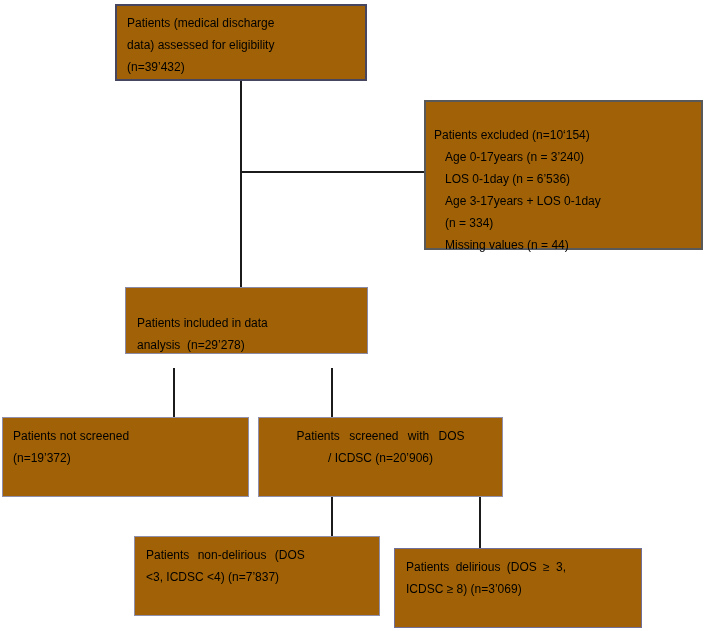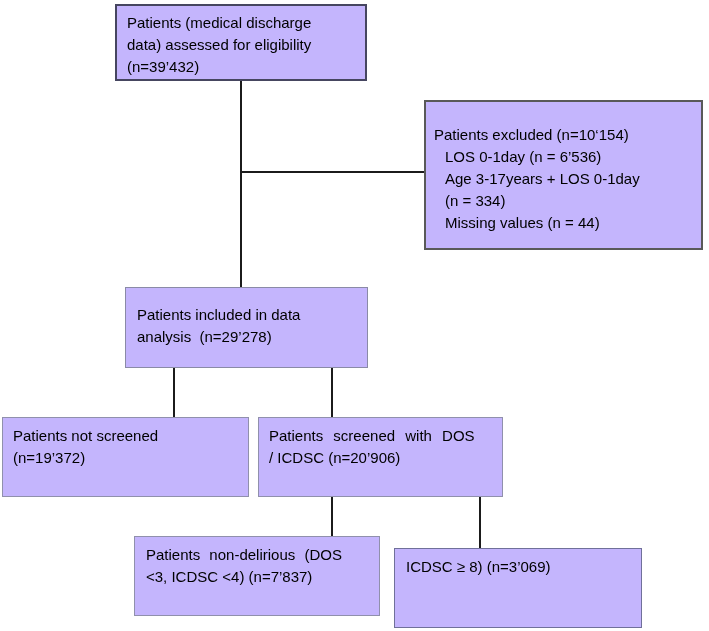--- a/index.html
+++ b/index.html
@@ -12,43 +12,43 @@
     width: 709px;
     height: 631px;
     background: #ffffff;
     font-family: "Liberation Sans", sans-serif;
     color: #000000;
     overflow: hidden;
   }
   .box {
     position: absolute;
     box-sizing: border-box;
-    background: #c4b5fd;
-    font-size: 15px;
+    background: #a16207;
+    font-size: 12px;
     line-height: 22px;
   }
   .line {
     white-space: pre-wrap;
   }
   .indent {
     padding-left: 11px;
   }
   .ws6 { word-spacing: 6px; }
   .ws5 { word-spacing: 5px; }
   .ws3 { word-spacing: 3px; }
   .conn {
     position: absolute;
     background: #1b1b1b;
   }
   
   #box-eligibility   { left: 115px; top: 4px;   width: 252px; height: 77px;  border: 2px solid #464660;   padding: 6px 10px; }
   #box-excluded      { left: 424px; top: 100px; width: 279px; height: 150px; border: 2px solid #595959;   padding: 22px 8px; }
-  #box-included      { left: 125px; top: 287px; width: 243px; height: 81px;  border: 1.5px solid #8a8aa6; padding: 16px 11px; }
+  #box-included      { left: 125px; top: 287px; width: 243px; height: 67px;  border: 1.5px solid #8a8aa6; padding: 24px 11px; }
   #box-not-screened  { left: 2px;   top: 417px; width: 247px; height: 80px;  border: 1.5px solid #9090ac; padding: 7px 10px; }
-  #box-screened      { left: 258px; top: 417px; width: 245px; height: 80px;  border: 1.5px solid #9090ac; padding: 7px 10px; }
+  #box-screened      { left: 258px; top: 417px; width: 245px; height: 80px;  border: 1.5px solid #9090ac; padding: 7px 10px; text-align: center; }
   #box-non-delirious { left: 134px; top: 536px; width: 246px; height: 80px;  border: 1.5px solid #9090ac; padding: 7px 11px; }
   #box-delirious     { left: 394px; top: 548px; width: 248px; height: 80px;  border: 1.5px solid #70709a; padding: 7px 11px; }
   
   #conn-main-vertical     { left: 240px; top: 81px;  width: 2px;   height: 206px; }
   #conn-excluded-branch   { left: 240px; top: 171px; width: 184px; height: 2px; }
   #conn-included-left     { left: 173px; top: 368px; width: 2px;   height: 49px; }
   #conn-included-right    { left: 331px; top: 368px; width: 2px;   height: 49px; }
   #conn-screened-left     { left: 331px; top: 497px; width: 2px;   height: 51px; }
   #conn-screened-right    { left: 479px; top: 497px; width: 2px;   height: 51px; }
 </style>
@@ -65,20 +65,21 @@
   <div class="conn" id="conn-screened-right"></div>
 
   <div class="box" id="box-eligibility">
     <div class="line">Patients (medical discharge</div>
     <div class="line">data) assessed for eligibility</div>
     <div class="line">(n=39’432)</div>
   </div>
 
   <div class="box" id="box-excluded">
     <div class="line">Patients excluded (n=10‘154)</div>
+    <div class="line indent">Age 0-17years (n = 3’240)</div>
     <div class="line indent">LOS 0-1day (n = 6’536)</div>
     <div class="line indent">Age 3-17years + LOS 0-1day</div>
     <div class="line indent">(n = 334)</div>
     <div class="line indent">Missing values (n = 44)</div>
   </div>
 
   <div class="box" id="box-included">
     <div class="line">Patients included in data</div>
     <div class="line">analysis  (n=29’278)</div>
   </div>
@@ -92,16 +93,17 @@
     <div class="line ws6">Patients screened with DOS</div>
     <div class="line">/ ICDSC (n=20’906)</div>
   </div>
 
   <div class="box" id="box-non-delirious">
     <div class="line ws5">Patients non-delirious (DOS</div>
     <div class="line">&lt;3, ICDSC &lt;4) (n=7’837)</div>
   </div>
 
   <div class="box" id="box-delirious">
+    <div class="line ws3">Patients delirious (DOS ≥ 3,</div>
     <div class="line">ICDSC ≥ 8) (n=3’069)</div>
   </div>
 
 </div>
 
 </body></html>

